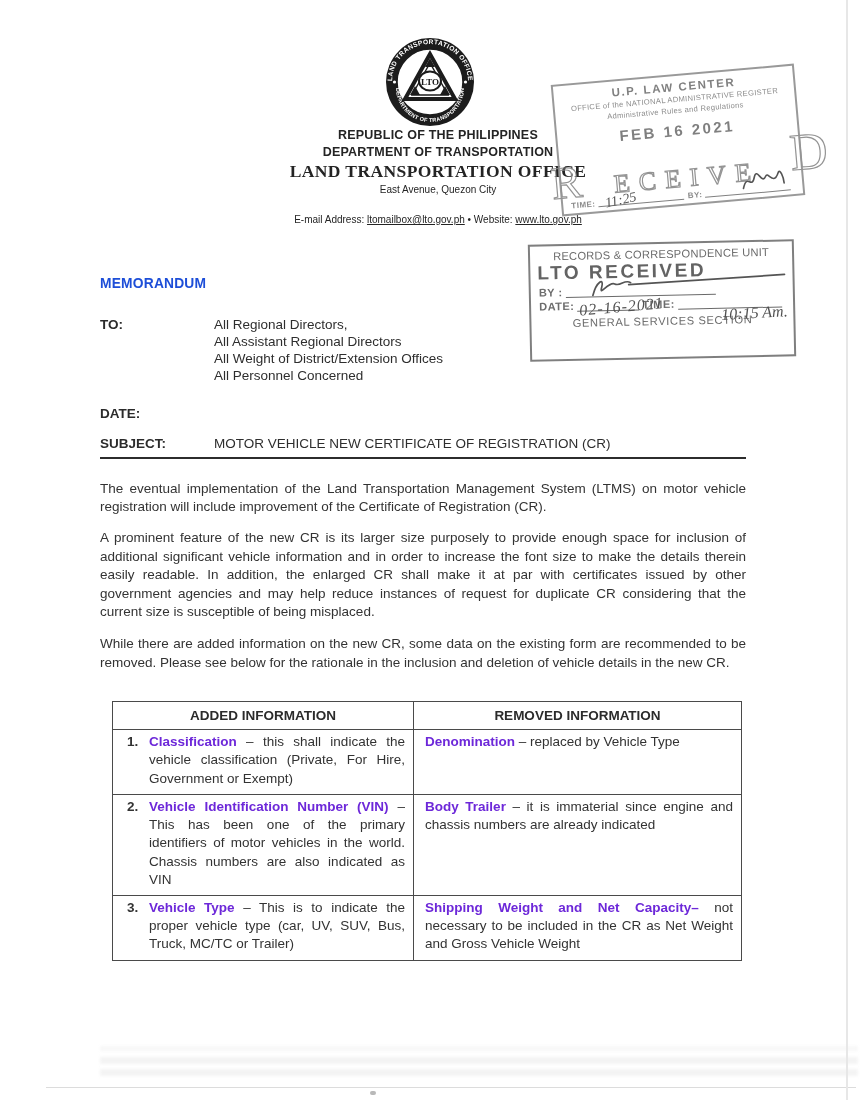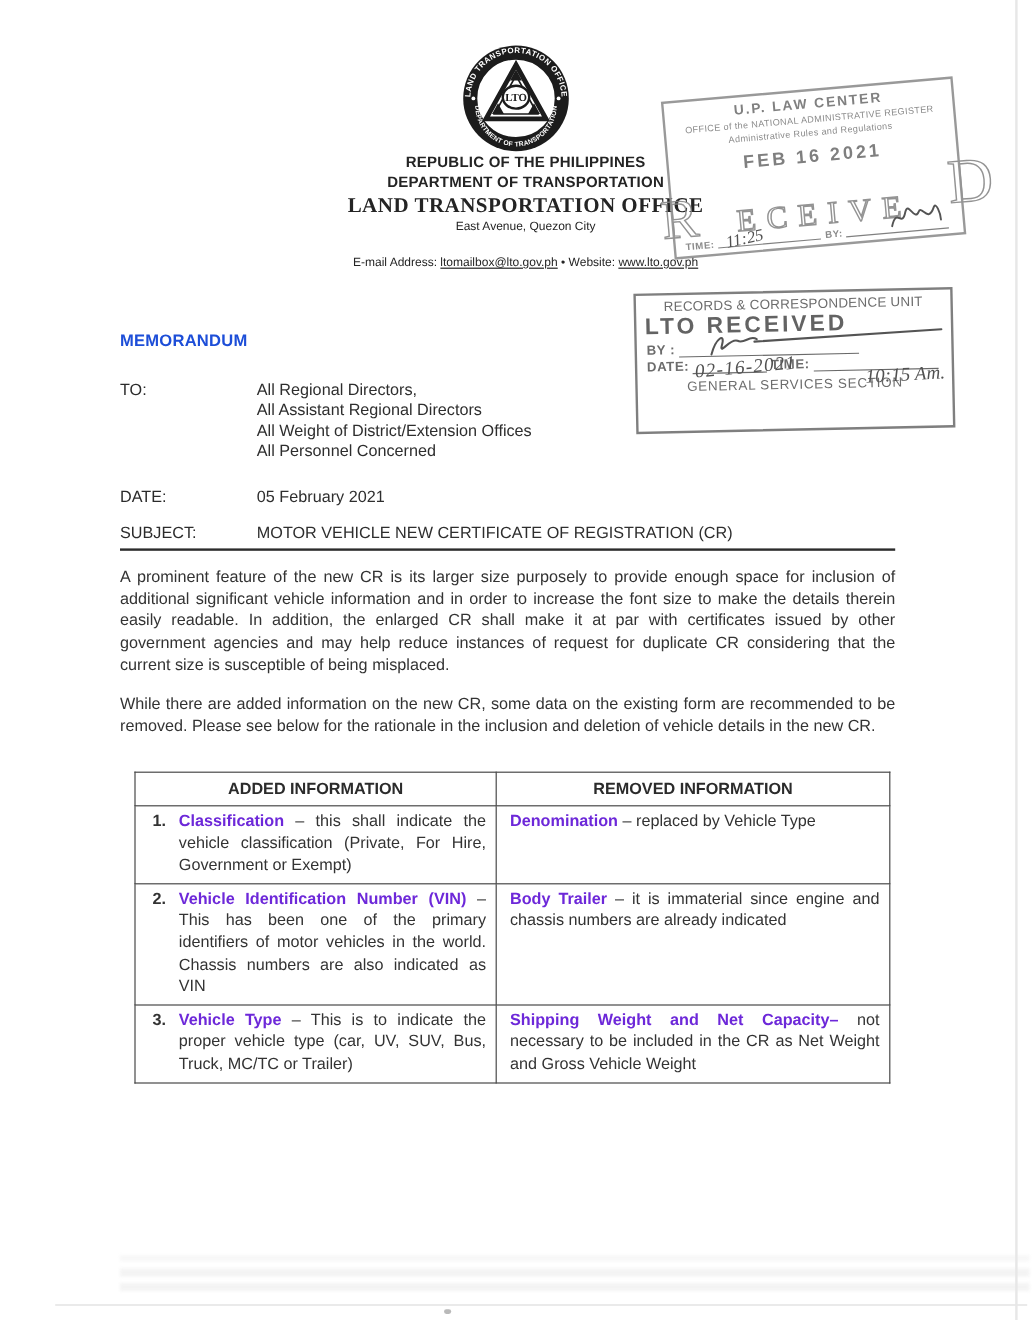--- a/index.html
+++ b/index.html
@@ -57,21 +57,21 @@
   .s2-line.w3{flex:1;}
   .s2-section{font-size:11.2px;text-align:center;margin-top:5px;letter-spacing:.6px;color:#585858;}
   .s2-date-hand{position:absolute;left:48px;top:53px;font-size:16px;transform:rotate(-4deg);letter-spacing:1px;}
   .s2-time-hand{position:absolute;right:6px;top:62px;font-size:16px;transform:rotate(-2deg);}
   .s2-sig{position:absolute;left:58px;top:26px;}
 
   
   .memo{position:absolute;left:100px;top:276px;width:646px;}
   .memo-title{font-size:13.8px;font-weight:700;letter-spacing:.2px;color:#1d4ed8;}
   .fieldrow{display:grid;grid-template-columns:114px 1fr;font-size:13.5px;}
-  .fieldrow .lbl{font-weight:400;color:#2b2b2b;}
+  .fieldrow .lbl{font-weight:700;color:#2b2b2b;}
   .to-row{margin-top:26px;}
   .to-lines div{line-height:16.9px;}
   .date-row{margin-top:21px;}
   .subject-row{margin-top:15px;padding-bottom:6px;border-bottom:2.5px solid #2c2c2c;}
   .subject-row .val{font-weight:400;}
   .memo p{font-size:13.5px;line-height:18.4px;text-align:justify;margin:0;color:#333;}
   .p1{margin-top:21px !important;}
   .p2{margin-top:13px !important;}
   .p3{margin-top:14px !important;}
 
@@ -184,28 +184,28 @@
       <div class="to-lines">
         <div>All Regional Directors,</div>
         <div>All Assistant Regional Directors</div>
         <div>All Weight of District/Extension Offices</div>
         <div>All Personnel Concerned</div>
       </div>
     </div>
 
     <div class="fieldrow date-row">
       <div class="lbl">DATE:</div>
-      <div>05 February 2021</div>
     </div>
 
     <div class="fieldrow subject-row">
       <div class="lbl">SUBJECT:</div>
       <div class="val">MOTOR VEHICLE NEW CERTIFICATE OF REGISTRATION (CR)</div>
     </div>
 
+    <p class="p1">The eventual implementation of the Land Transportation Management System (LTMS) on motor vehicle registration will include improvement of the Certificate of Registration (CR).</p>
     <p class="p2">A prominent feature of the new CR is its larger size purposely to provide enough space for inclusion of additional significant vehicle information and in order to increase the font size to make the details therein easily readable. In addition, the enlarged CR shall make it at par with certificates issued by other government agencies and may help reduce instances of request for duplicate CR considering that the current size is susceptible of being misplaced.</p>
     <p class="p3">While there are added information on the new CR, some data on the existing form are recommended to be removed. Please see below for the rationale in the inclusion and deletion of vehicle details in the new CR.</p>
 
     <table class="cr-table">
       <colgroup>
           <col class="c1">
           <col class="c2">
         </colgroup>
       <thead>
         <tr>

